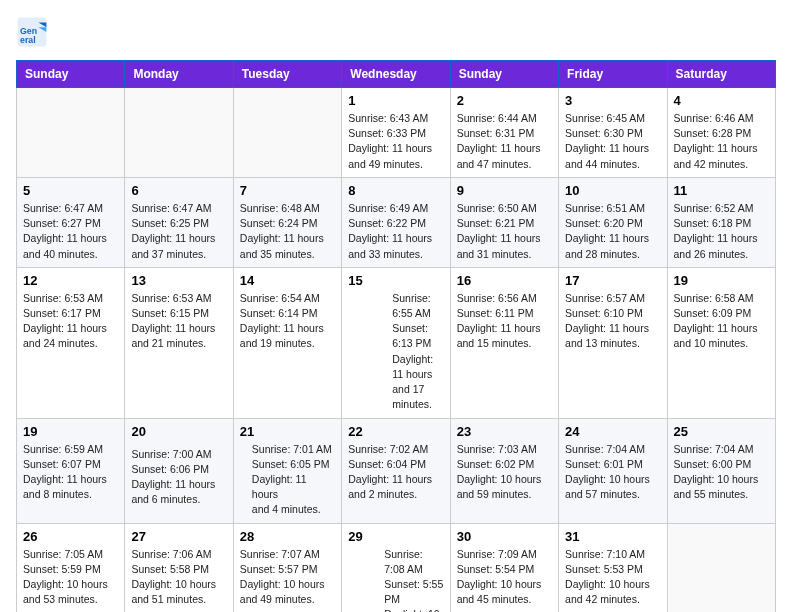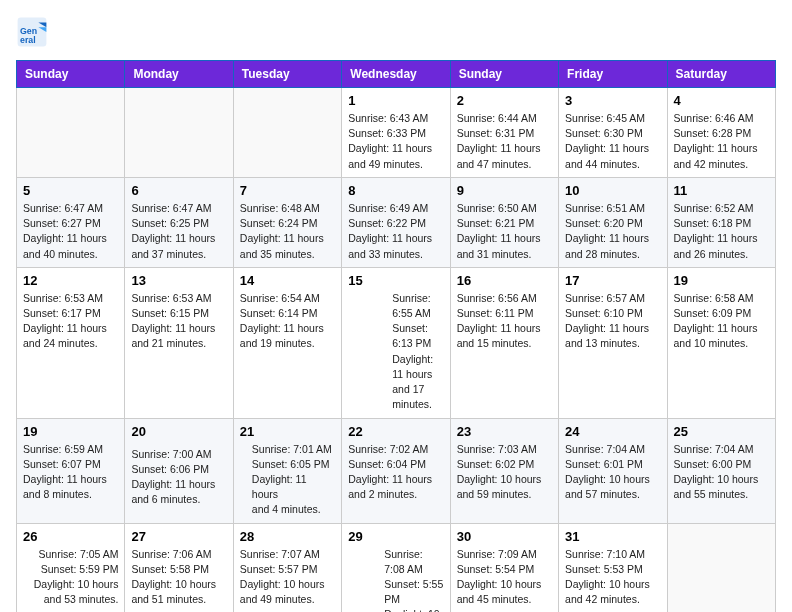--- a/index.html
+++ b/index.html
@@ -298,21 +298,21 @@
           <div class="day-num">25</div>
           <div class="day-info" style="white-space: pre-line;">Sunrise: 7:04 AM
 Sunset: 6:00 PM
 Daylight: 10 hours
 and 55 minutes.</div>
         </td>
       </tr>
       <tr>
         <td>
           <div class="day-num">26</div>
-          <div class="day-info" style="white-space: pre-line; text-align: right;">Sunrise: 7:05 AM
+          <div class="day-info" style="white-space: pre-line;">Sunrise: 7:05 AM
 Sunset: 5:59 PM
 Daylight: 10 hours
 and 53 minutes.</div>
         </td>
         <td>
           <div class="day-num">27</div>
           <div class="day-info" style="white-space: pre-line;">Sunrise: 7:06 AM
 Sunset: 5:58 PM
 Daylight: 10 hours
 and 51 minutes.</div>

